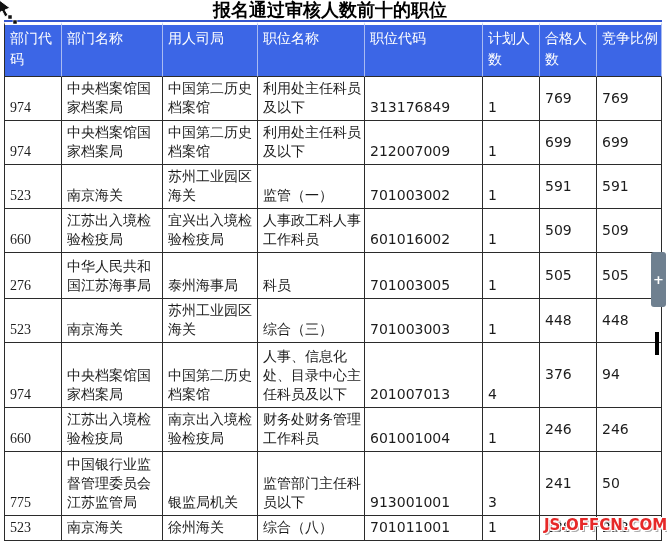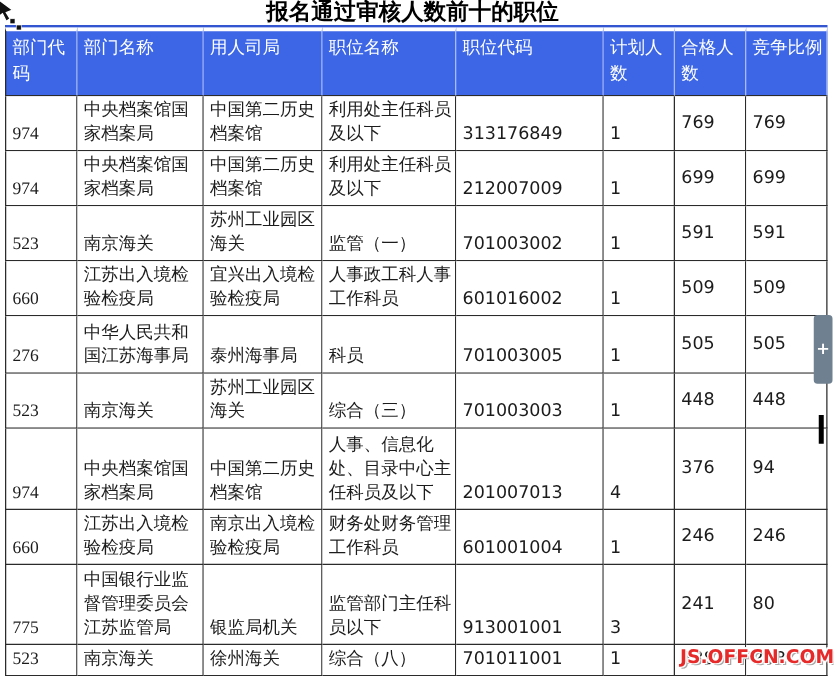--- a/index.html
+++ b/index.html
@@ -171,21 +171,21 @@
           <td class="mid">246</td>
         </tr>
         <tr style="height: 64px;">
           <td>775</td>
           <td>中国银行业监督管理委员会江苏监管局</td>
           <td>银监局机关</td>
           <td>监管部门主任科员以下</td>
           <td>913001001</td>
           <td>3</td>
           <td class="mid">241</td>
-          <td class="mid">80</td>
+          <td class="mid">50</td>
         </tr>
         <tr style="height: 22px;">
           <td>523</td>
           <td>南京海关</td>
           <td>徐州海关</td>
           <td>综合（八）</td>
           <td>701011001</td>
           <td>1</td>
           <td class="mid">238</td>
           <td class="mid">238</td>

